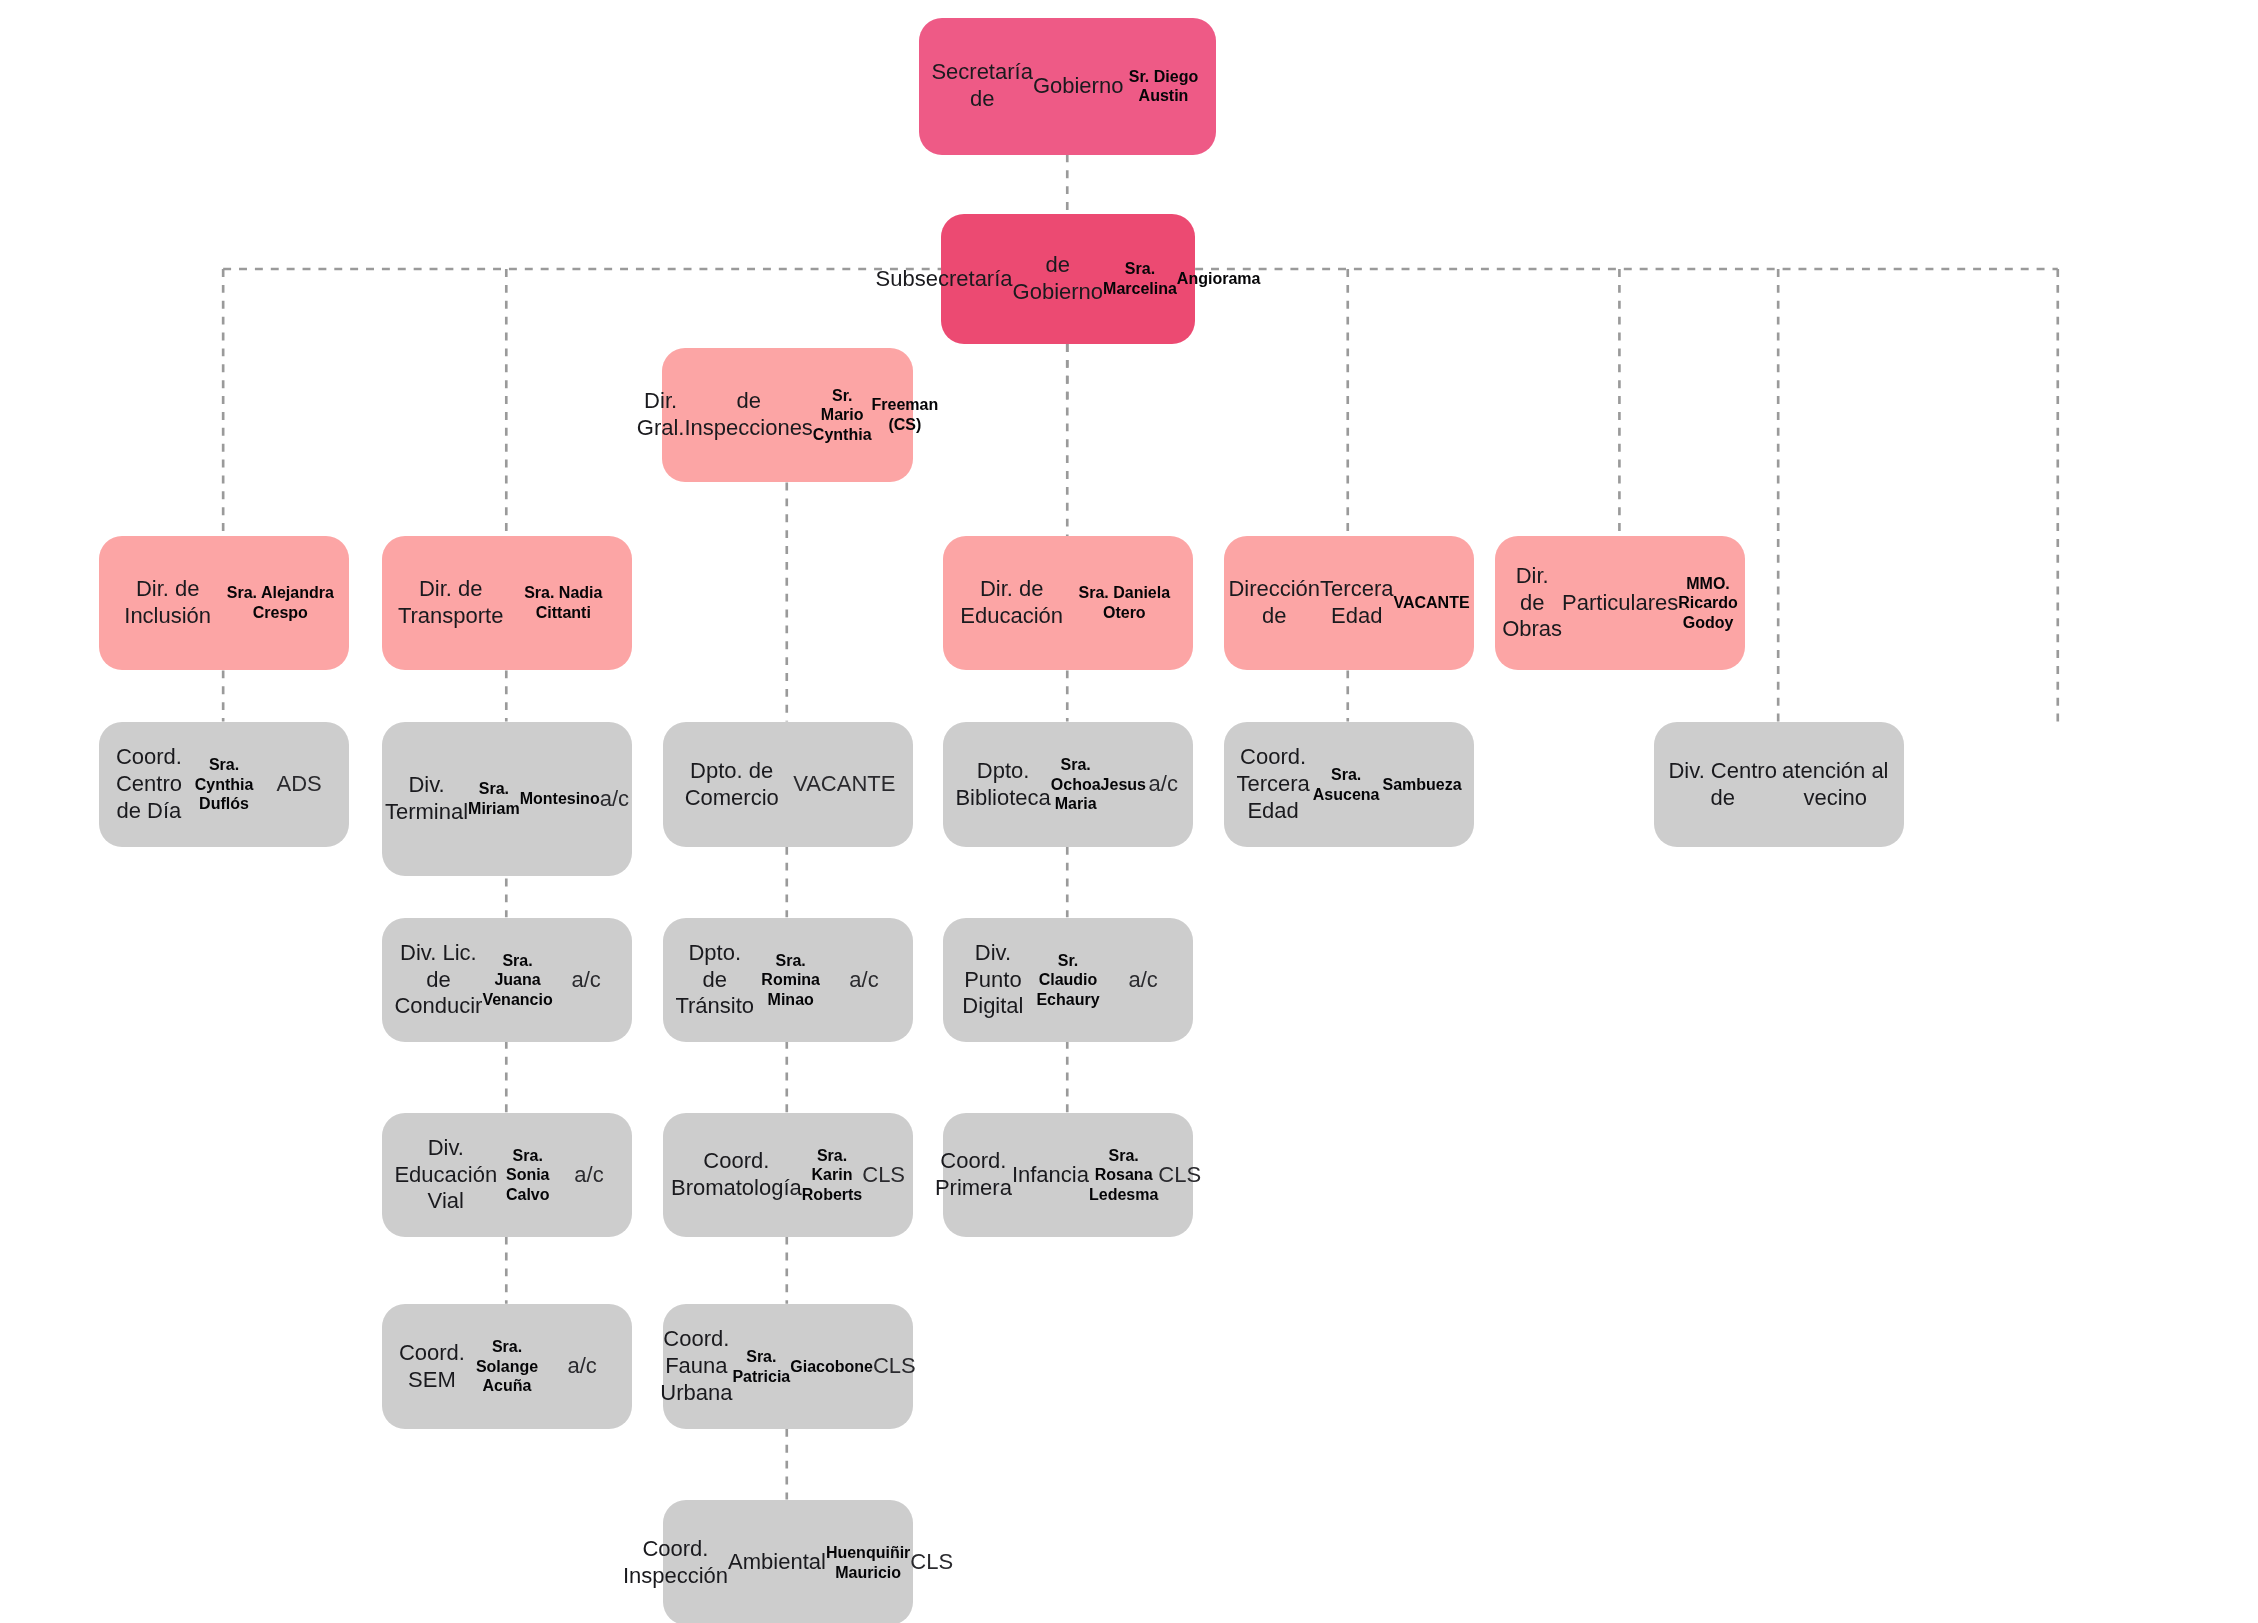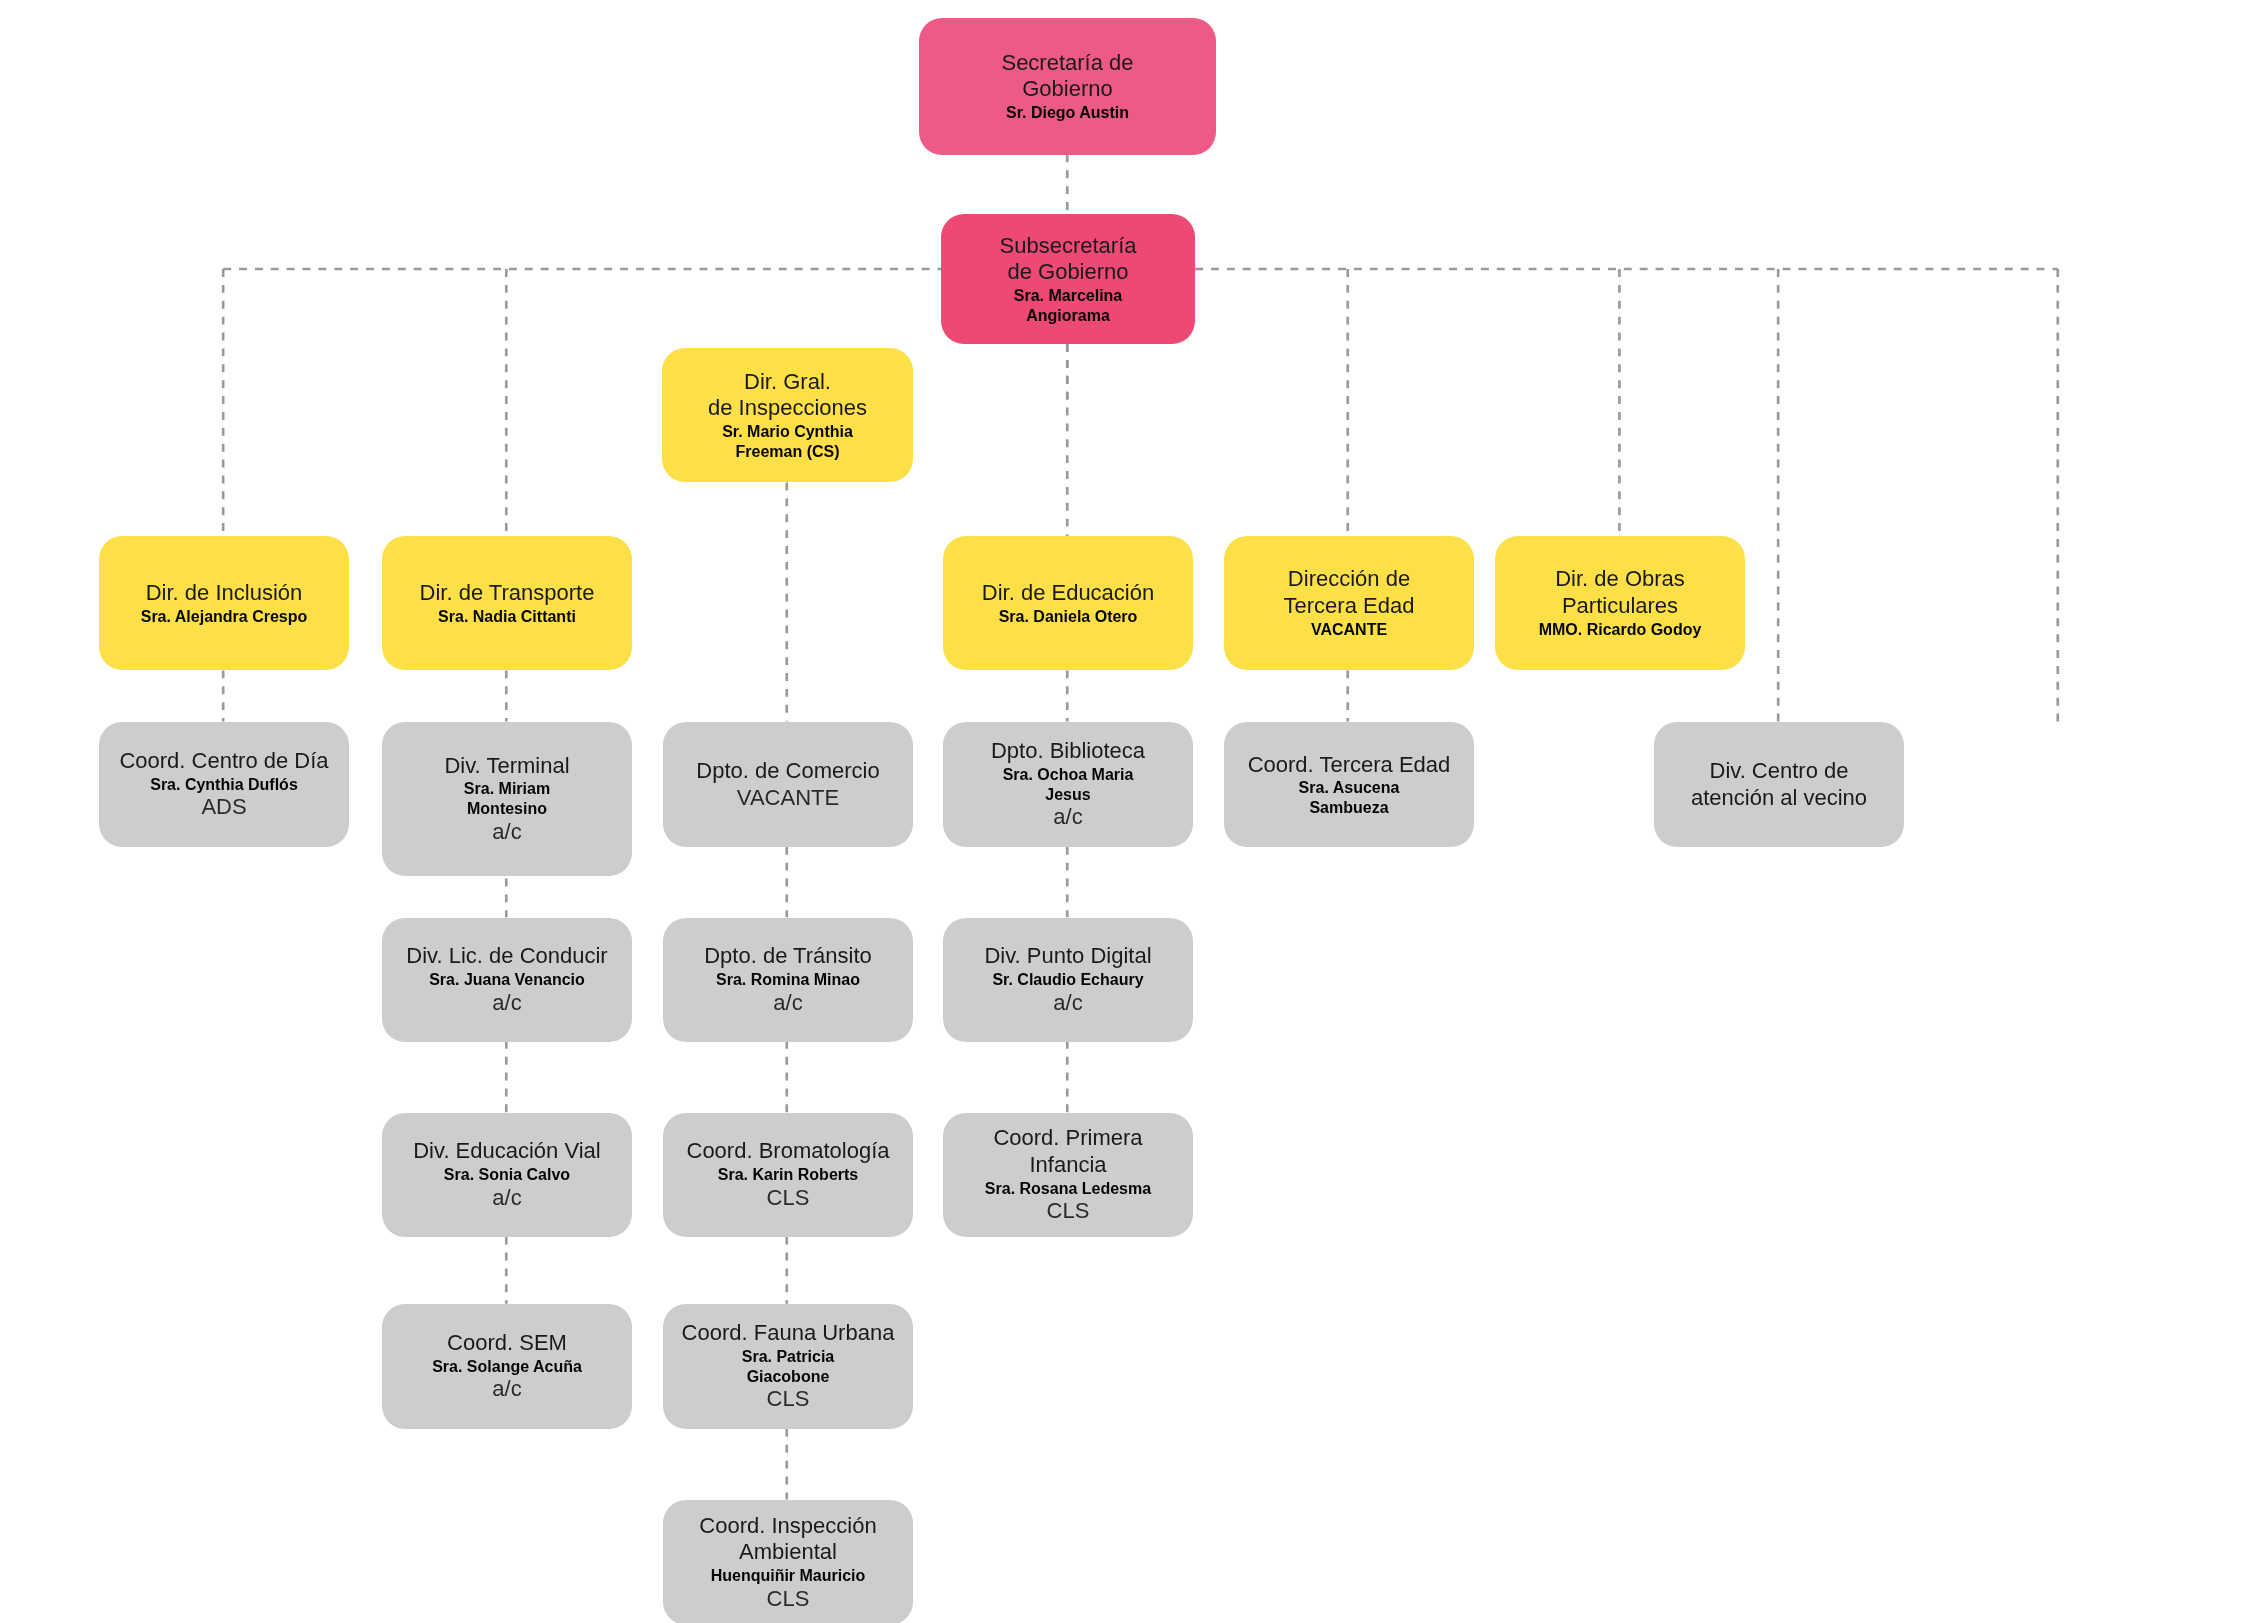--- a/index.html
+++ b/index.html
@@ -24,21 +24,20 @@
     top: 0;
     width: 2258px;
     height: 1623px;
     pointer-events: none;
   }
   .node {
     position: absolute;
     box-sizing: border-box;
     border-radius: 23px;
     display: flex;
-    flex-direction: column;
     align-items: center;
     justify-content: center;
     text-align: center;
     padding: 8.8px 12.4px;
     line-height: 1.22;
   }
   .node .ln {
     display: block;
     width: 100%;
   }
@@ -52,21 +51,21 @@
     font-size: 16px;
     color: #050507;
   }
   .node .tag {
     font-weight: 400;
     font-size: 22px;
     color: #2a2a2e;
   }
   .node.pink  { background: #ee5a86; }
   .node.pink2 { background: #ec4a72; }
-  .node.orange{ background: #fde047; }
+  .node.orange{ background: #fca5a5; }
   .node.gray  { background: #cdcdcd; }
 </style>
 </head>
 <body>
 
 <div id="chart">
 
   <svg class="links" viewBox="0 0 2560 1840" xmlns="http://www.w3.org/2000/svg">
     <g stroke="#9a9a9a" stroke-width="3" stroke-dasharray="9,9" fill="none" stroke-linecap="butt">
 

